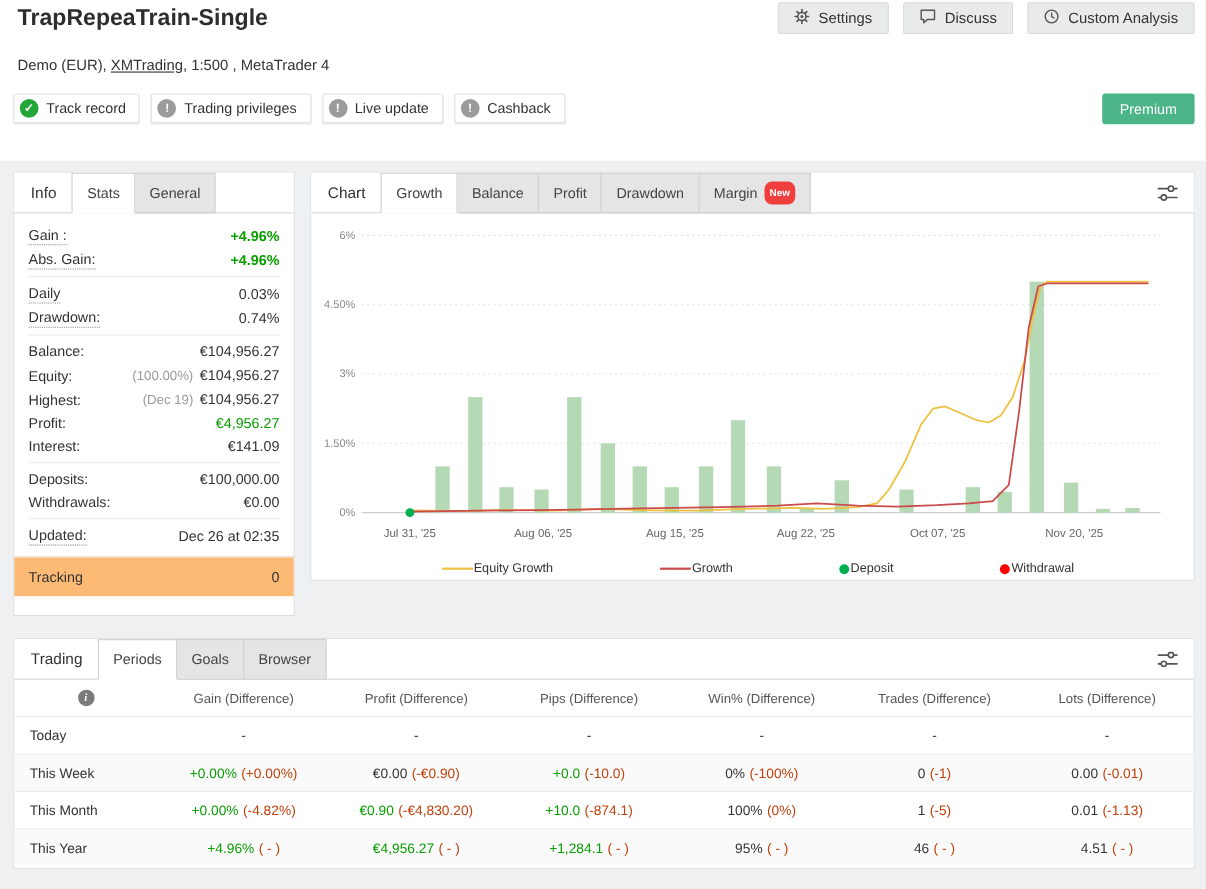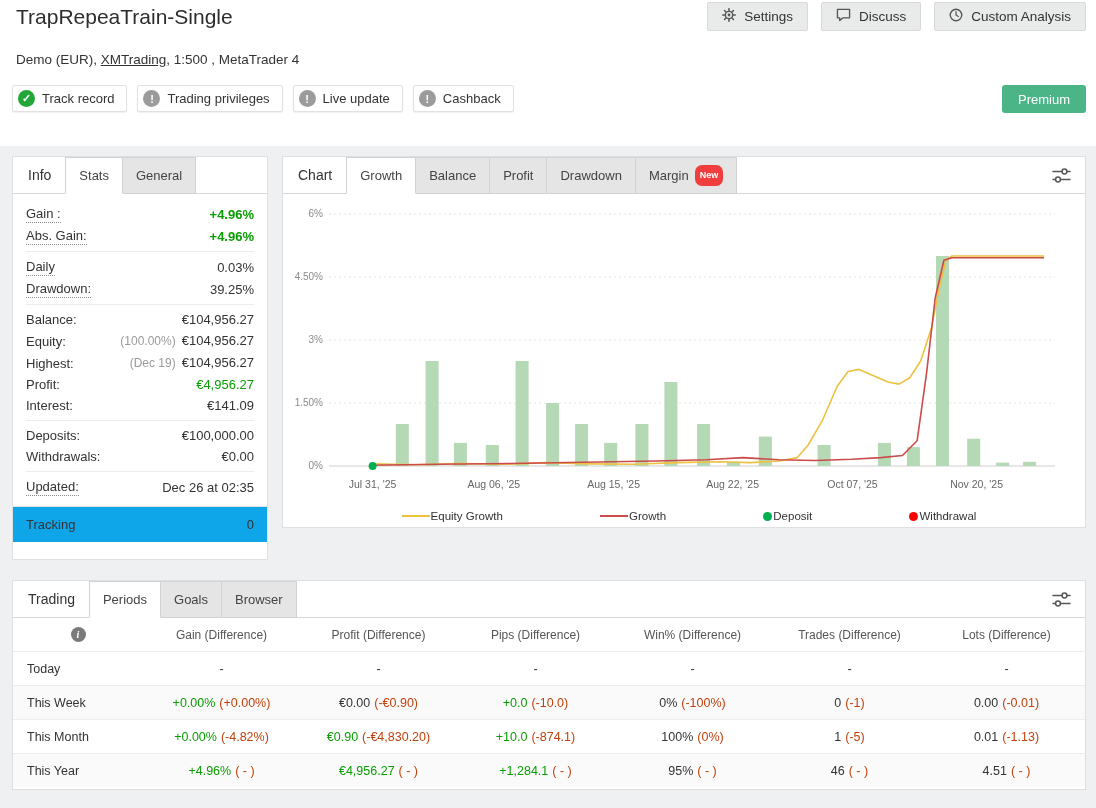--- a/index.html
+++ b/index.html
@@ -1,21 +1,21 @@
 <!DOCTYPE html>
 <html><head>
 <meta charset="utf-8">
 <style>
   * { box-sizing: border-box; margin: 0; padding: 0; }
   body { width:1096px; height:808px; font-family:"Liberation Sans", sans-serif; background:#eef0f1; }
   .page { position:relative; width:1096px; height:808px; background:#eef0f1; overflow:hidden; }
 
   
   .top { position:absolute; top:0; left:0; right:0; height:146px; background:#fff; }
-  .title { position:absolute; left:16px; top:5px; font-size:21px; font-weight:normal; color:#2d2d2d; }
+  .title { position:absolute; left:16px; top:5px; font-size:21px; font-weight:bold; color:#2d2d2d; }
   .actions { position:absolute; right:10px; top:2px; display:flex; gap:13px; }
   .hdr-btn { display:flex; align-items:center; gap:8px; background:#e9eaea; border:1px solid #d9d9d9;
              padding:0 14px; height:29px; font-size:13.5px; color:#333; cursor:pointer;
              font-family:inherit; border-radius:2px; }
   .subtitle { position:absolute; left:16px; top:52px; font-size:13.5px; color:#333; }
   .lnk { color:#333; text-decoration:underline; cursor:pointer; }
   .badges { position:absolute; left:12px; top:85px; display:flex; gap:10px; }
   .badge { display:flex; align-items:center; gap:7px; background:#fff; border:1px solid #e1e1e1;
            box-shadow:0 1px 1px rgba(0,0,0,.06); padding:0 12px 0 5px; height:27px;
            font-size:13px; color:#333; border-radius:2px; cursor:pointer; }
@@ -41,21 +41,21 @@
          cursor:pointer; position:relative; z-index:1; }
   .tab.active { background:#fff; border-bottom:1px solid #fff; z-index:2; }
   .new-badge { background:#f03e3e; color:#fff; font-size:9px; line-height:13px; padding:4px 5px;
                border-radius:7px; font-weight:bold; }
   .filter { margin-left:auto; display:flex; align-items:center; padding:0 14px; cursor:pointer; }
 
   
   .info-body { padding:5px 13px 0 13px; }
   .igroup { border-top:1px solid #ececec; padding:4px 0; }
   .igroup:first-child { border-top:none; }
-  .igroup.shaded { background:#0ea5e9; margin:4px -13px 0 -13px; padding:7px 13px; border-top:1px solid #e4e4e4; }
+  .igroup.shaded { background:#fdba74; margin:4px -13px 0 -13px; padding:7px 13px; border-top:1px solid #e4e4e4; }
   .irow { display:flex; justify-content:space-between; align-items:center; padding:2px 0;
           font-size:13px; color:#333; line-height:17px; }
   .lbl.dotted { border-bottom:1px dotted #8a8a8a; }
   .val { text-align:right; }
   .val .pre { color:#9a9a9a; margin-right:6px; font-size:12px; }
   .val.green { color:#089e01; }
   .val.bold { font-weight:bold; }
 
   
   .chart-area { padding:8px 12px 0 8px; }
@@ -164,21 +164,21 @@
               <span class="val green bold"><span>+4.96%</span></span>
             </div>
           </div>
           <div class="igroup">
             <div class="irow">
               <span class="lbl dotted">Daily</span>
               <span class="val"><span>0.03%</span></span>
             </div>
             <div class="irow">
               <span class="lbl dotted">Drawdown:</span>
-              <span class="val"><span>39.25%</span></span>
+              <span class="val"><span>0.74%</span></span>
             </div>
           </div>
           <div class="igroup">
             <div class="irow">
               <span class="lbl">Balance:</span>
               <span class="val"><span>€104,956.27</span></span>
             </div>
             <div class="irow">
               <span class="lbl">Equity:</span>
               <span class="val"><span class="pre">(100.00%)</span><span>€104,956.27</span></span>

